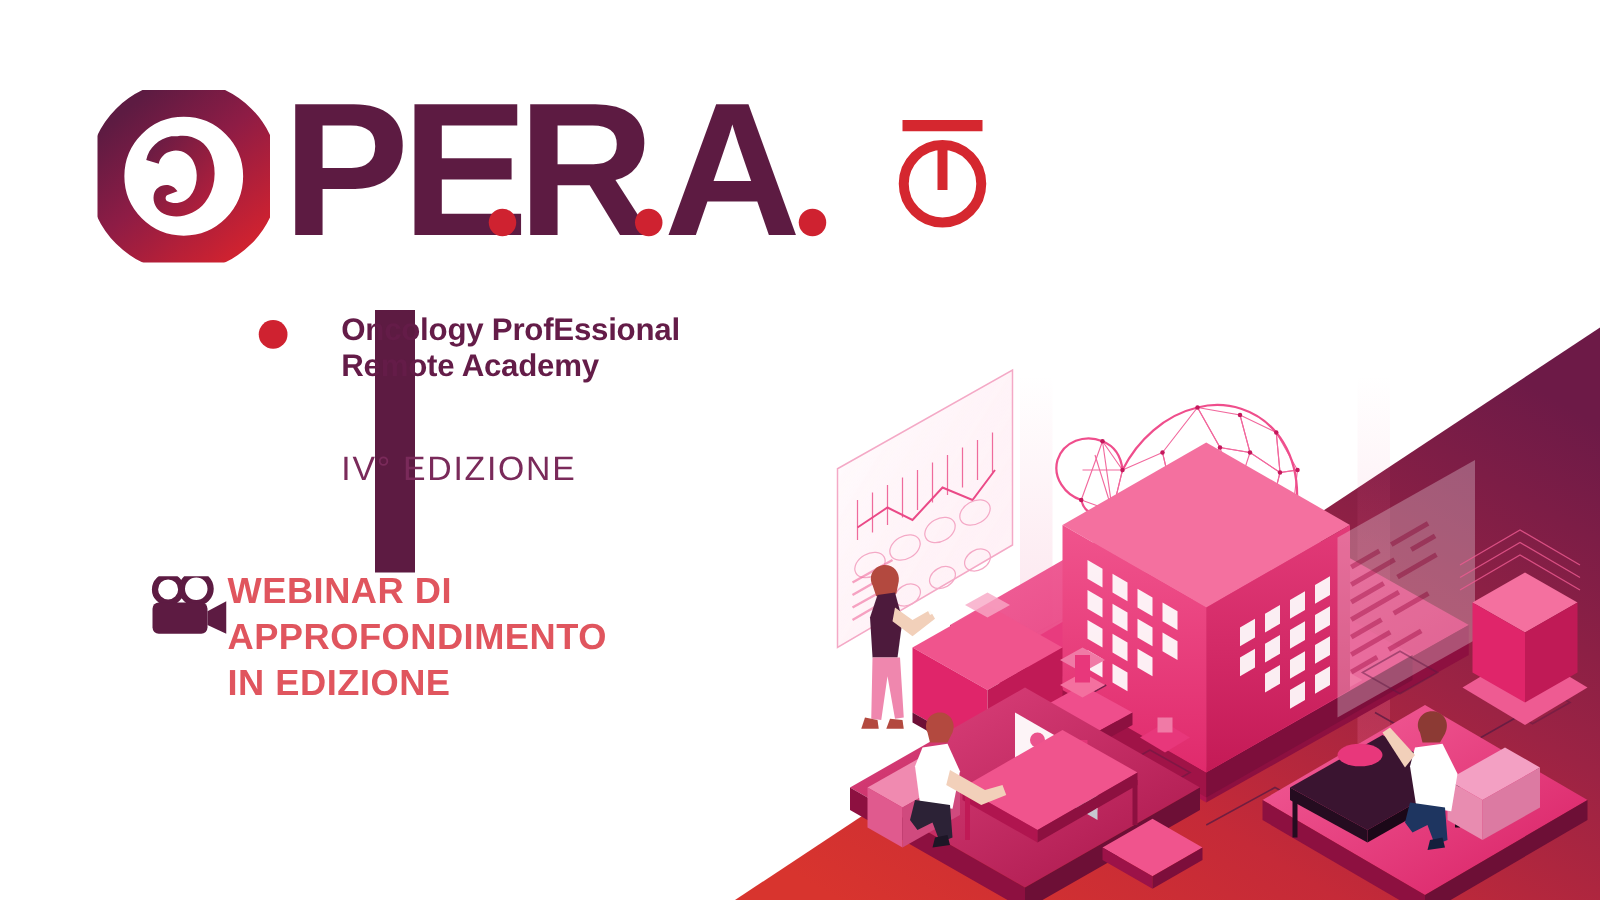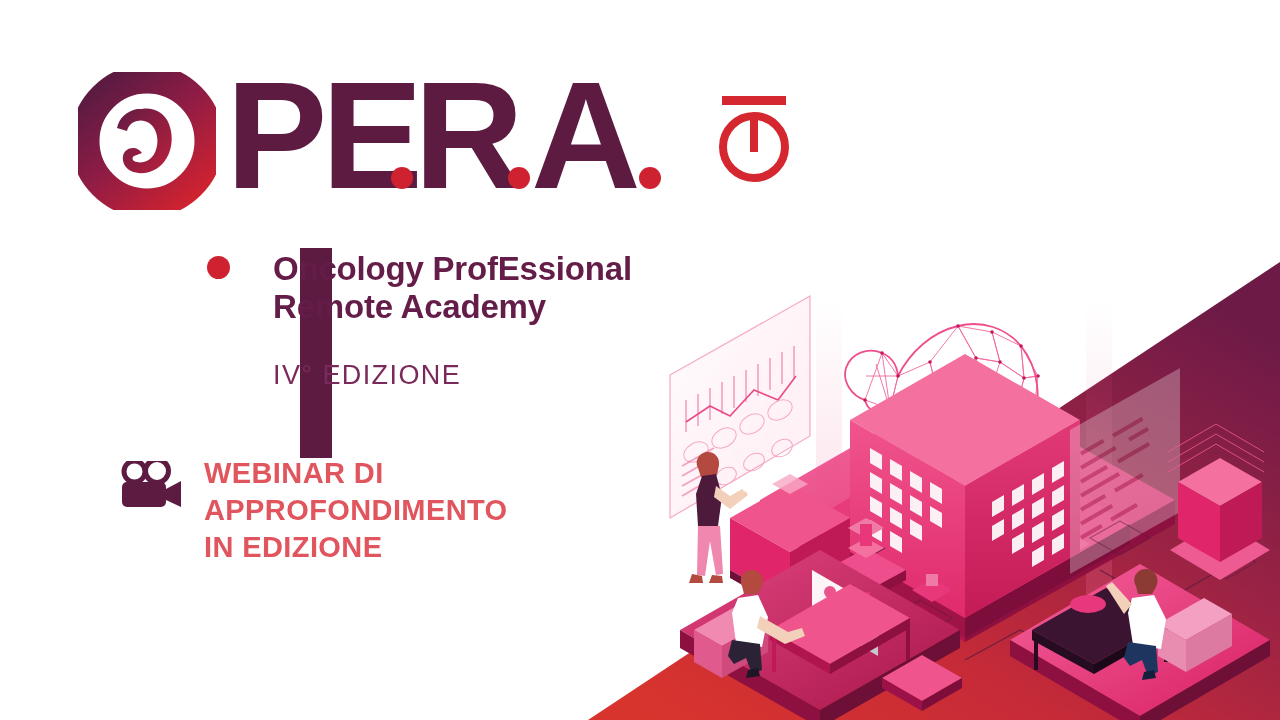--- a/index.html
+++ b/index.html
@@ -17,27 +17,27 @@
              background:#cf2230;}
   .logo-word{position:absolute;left:148px;top:-6px;height:150px;}
   .logo-word svg{display:block;}
   .gi-mark{position:absolute;left:630px;top:18px;width:90px;height:100px;}
 
   
   .p-stem{position:absolute;left:222px;top:176px;width:32px;height:210px;background:#5d1b42;}
 
   
   #subtitle{position:absolute;left:273px;top:250px;width:460px;
-            font-size:33px;line-height:1.16;font-weight:700;color:#641c48;
+            font-size:25px;line-height:1.16;font-weight:700;color:#641c48;
             letter-spacing:-0.2px;}
   #edition{position:absolute;left:273px;top:360px;font-size:27px;letter-spacing:1.4px;
            color:#7a2a5a;font-weight:400;}
 
   
-  #webinar{position:absolute;left:120px;top:455px;width:470px;display:flex;gap:22px;}
+  #webinar{position:absolute;left:120px;top:455px;width:470px;display:flex;}
   #cam-icon{width:62px;height:50px;flex:0 0 62px;margin-top:6px;}
   #webinar-text{font-size:29px;line-height:1.28;font-weight:700;color:#e0555e;
                 letter-spacing:0.4px;}
   #webinar-text div{white-space:nowrap;}
 
   
   #illu{position:absolute;left:620px;top:100px;width:660px;height:620px;}
   #illu svg{display:block;}
 </style>
 </head>

